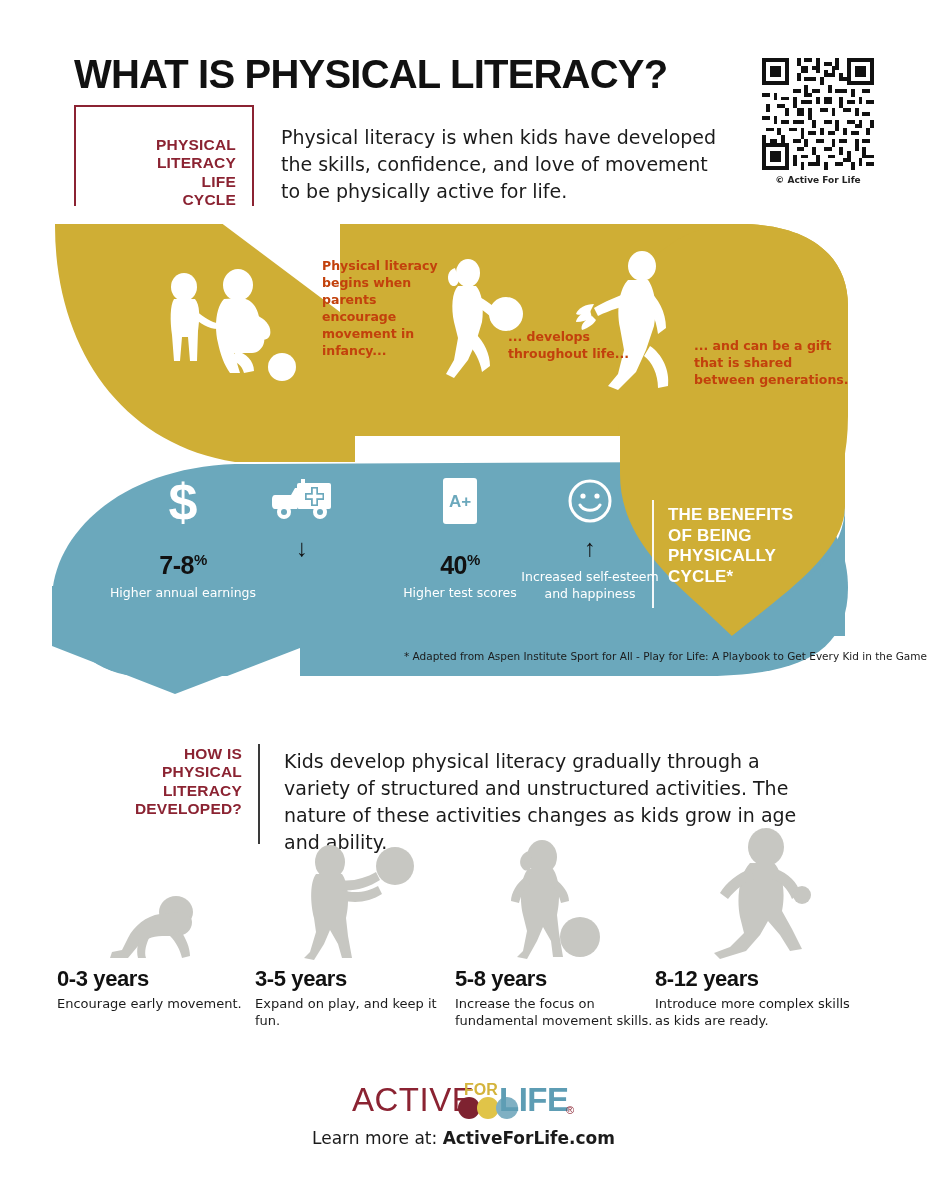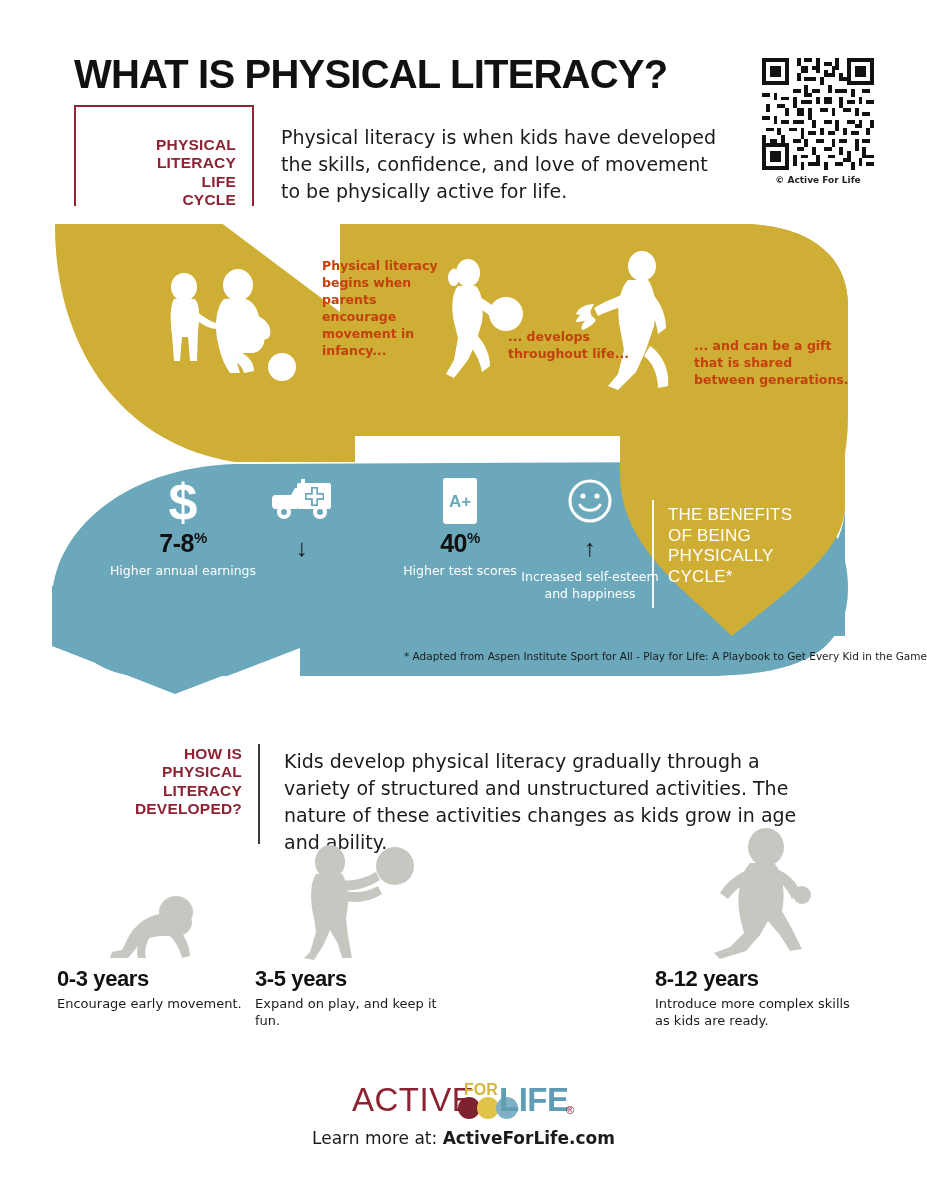--- a/index.html
+++ b/index.html
@@ -61,34 +61,34 @@
 
   
   .benefit {
     position: absolute; width: 160px; text-align: center; color: #ffffff;
   }
   .benefit .icon-area {
     height: 58px; display: flex; align-items: center; justify-content: center;
   }
   .benefit .stat {
     font-size: 25px; font-weight: bold; color: #111111; line-height: 1;
-    margin-top: 0; margin-bottom: 7px; letter-spacing: -0.5px;
+    margin-top: 22px; margin-bottom: 7px; letter-spacing: -0.5px;
   }
   .benefit .stat .pct { font-size: 15px; vertical-align: super; }
   .benefit .arrow {
     font-size: 24px; font-weight: bold; color: #111111; line-height: 1;
     margin-top: 6px; margin-bottom: 9px;
   }
   .benefit .caption {
     font-size: 12.5px; line-height: 1.32; color: #ffffff;
     font-family: "DejaVu Sans", sans-serif;
   }
   .benefits-heading {
     position: absolute; left: 668px; top: 505px; width: 160px;
-    color: #ffffff; font-weight: normal; font-size: 17px; line-height: 1.22;
+    color: #ffffff; font-weight: bold; font-size: 17px; line-height: 1.22;
     letter-spacing: 0.2px;
   }
   .benefits-divider {
     position: absolute; left: 652px; top: 500px; width: 2px; height: 108px;
     background: rgba(255,255,255,0.92);
   }
   .footnote {
     position: absolute; left: 0; top: 650px; width: 927px; text-align: right;
     font-size: 10.5px; font-weight: normal; color: #1b1b1b;
     font-family: "DejaVu Sans", sans-serif;
@@ -438,20 +438,38 @@
           <path d="M50,40 C62,42 76,38 86,32 L90,40 C78,48 62,52 50,50 Z"></path>
           <path d="M52,50 C64,54 78,52 88,46 L92,54 C80,62 64,64 52,60 Z"></path>
           <circle cx="105" cy="26" r="19"></circle>
         </g>
       </svg>
     </div>
     <div class="age">3-5 years</div>
     <div class="desc">Expand on play, and keep it fun.</div>
   </div>
 
+  <div class="stage" style="left:455px; top:830px;">
+    <div class="fig">
+      <svg width="120" height="125" viewBox="0 0 120 125">
+        <g fill="#C7C7C2">
+          <ellipse cx="47" cy="22" rx="15" ry="17"></ellipse>
+          <path d="M34,16 C26,18 22,28 28,34 C32,38 38,34 38,26 Z"></path>
+          <path d="M33,34 C26,42 24,62 28,80 L32,96 L28,116 L22,122 L32,124
+                   L42,106 L48,92 L56,106 L58,122 L68,122 L64,98 L62,80
+                   C66,62 64,42 58,34 Z"></path>
+          <path d="M30,42 C22,48 16,58 16,66 L24,68 C26,60 30,52 36,48 Z"></path>
+          <path d="M60,44 C68,50 74,58 74,66 L66,68 C64,60 60,52 56,50 Z"></path>
+          <circle cx="85" cy="102" r="20"></circle>
+        </g>
+      </svg>
+    </div>
+    <div class="age">5-8 years</div>
+    <div class="desc">Increase the focus on fundamental movement skills.</div>
+  </div>
 
   <div class="stage" style="left:655px; top:830px;">
     <div class="fig">
       <svg width="130" height="135" viewBox="0 0 130 135">
         <g fill="#C7C7C2">
           <ellipse cx="76" cy="22" rx="18" ry="19"></ellipse>
           <path d="M60,38 C50,48 46,72 50,92 L54,108 L40,122 L24,128 L30,134
                    L56,126 L70,110 L78,96 L90,110 L100,126 L112,124 L102,104
                    L92,86 C96,66 92,46 84,38 Z"></path>
           <path d="M60,44 C48,48 36,58 30,68 L38,74 C46,64 56,56 66,54 Z"></path>

